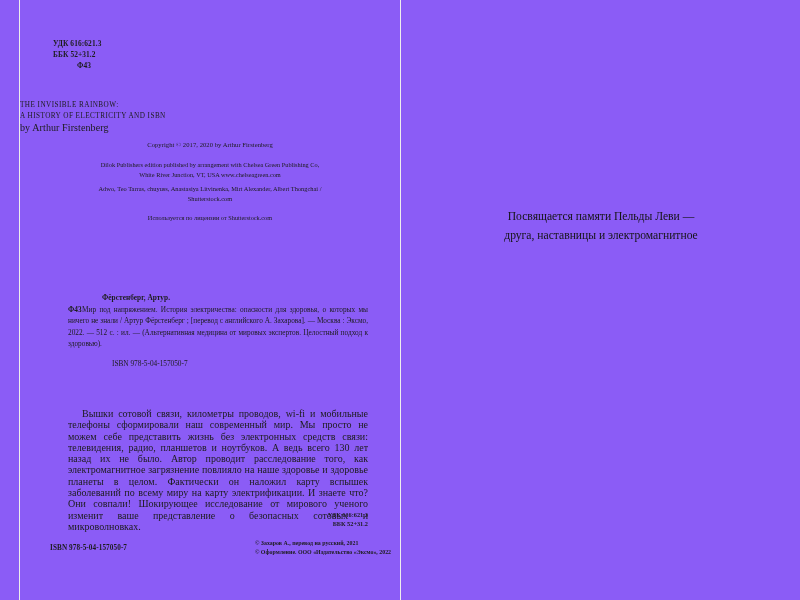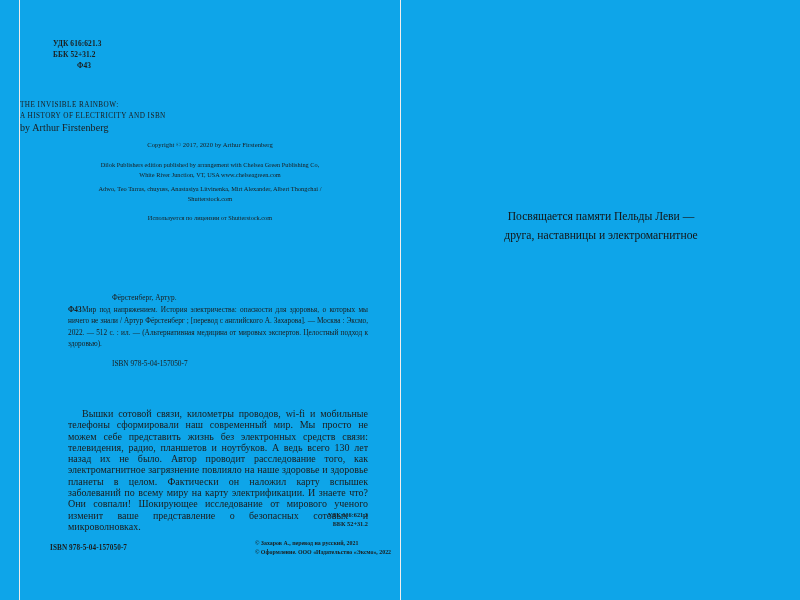--- a/index.html
+++ b/index.html
@@ -10,21 +10,21 @@
     height: 600px;
     background: #ffffff;
     font-family: "Liberation Serif", "DejaVu Serif", serif;
     color: #1c1c1c;
   }
 
   #spread {
     position: relative;
     width: 800px;
     height: 600px;
-    background: #0ea5e9;
+    background: #8b5cf6;
     overflow: hidden;
   }
 
   
   .rule {
     position: absolute;
     top: 0;
     bottom: 0;
     width: 1px;
     background: #ececec;
@@ -110,22 +110,22 @@
   
   .bib {
     position: absolute;
     left: 48px;
     top: 292px;
     width: 300px;
     font-size: 7.3px;
     line-height: 11.2px;
   }
   .bib .author-head {
-    font-weight: normal;
-    margin-left: 44px;
+    font-weight: bold;
+    margin-left: 34px;
     letter-spacing: .05px;
   }
   .bib .body-wrap {
     position: relative;
     margin-top: 1px;
   }
   .bib .shelfmark {
     position: absolute;
     left: 0;
     top: 0;

